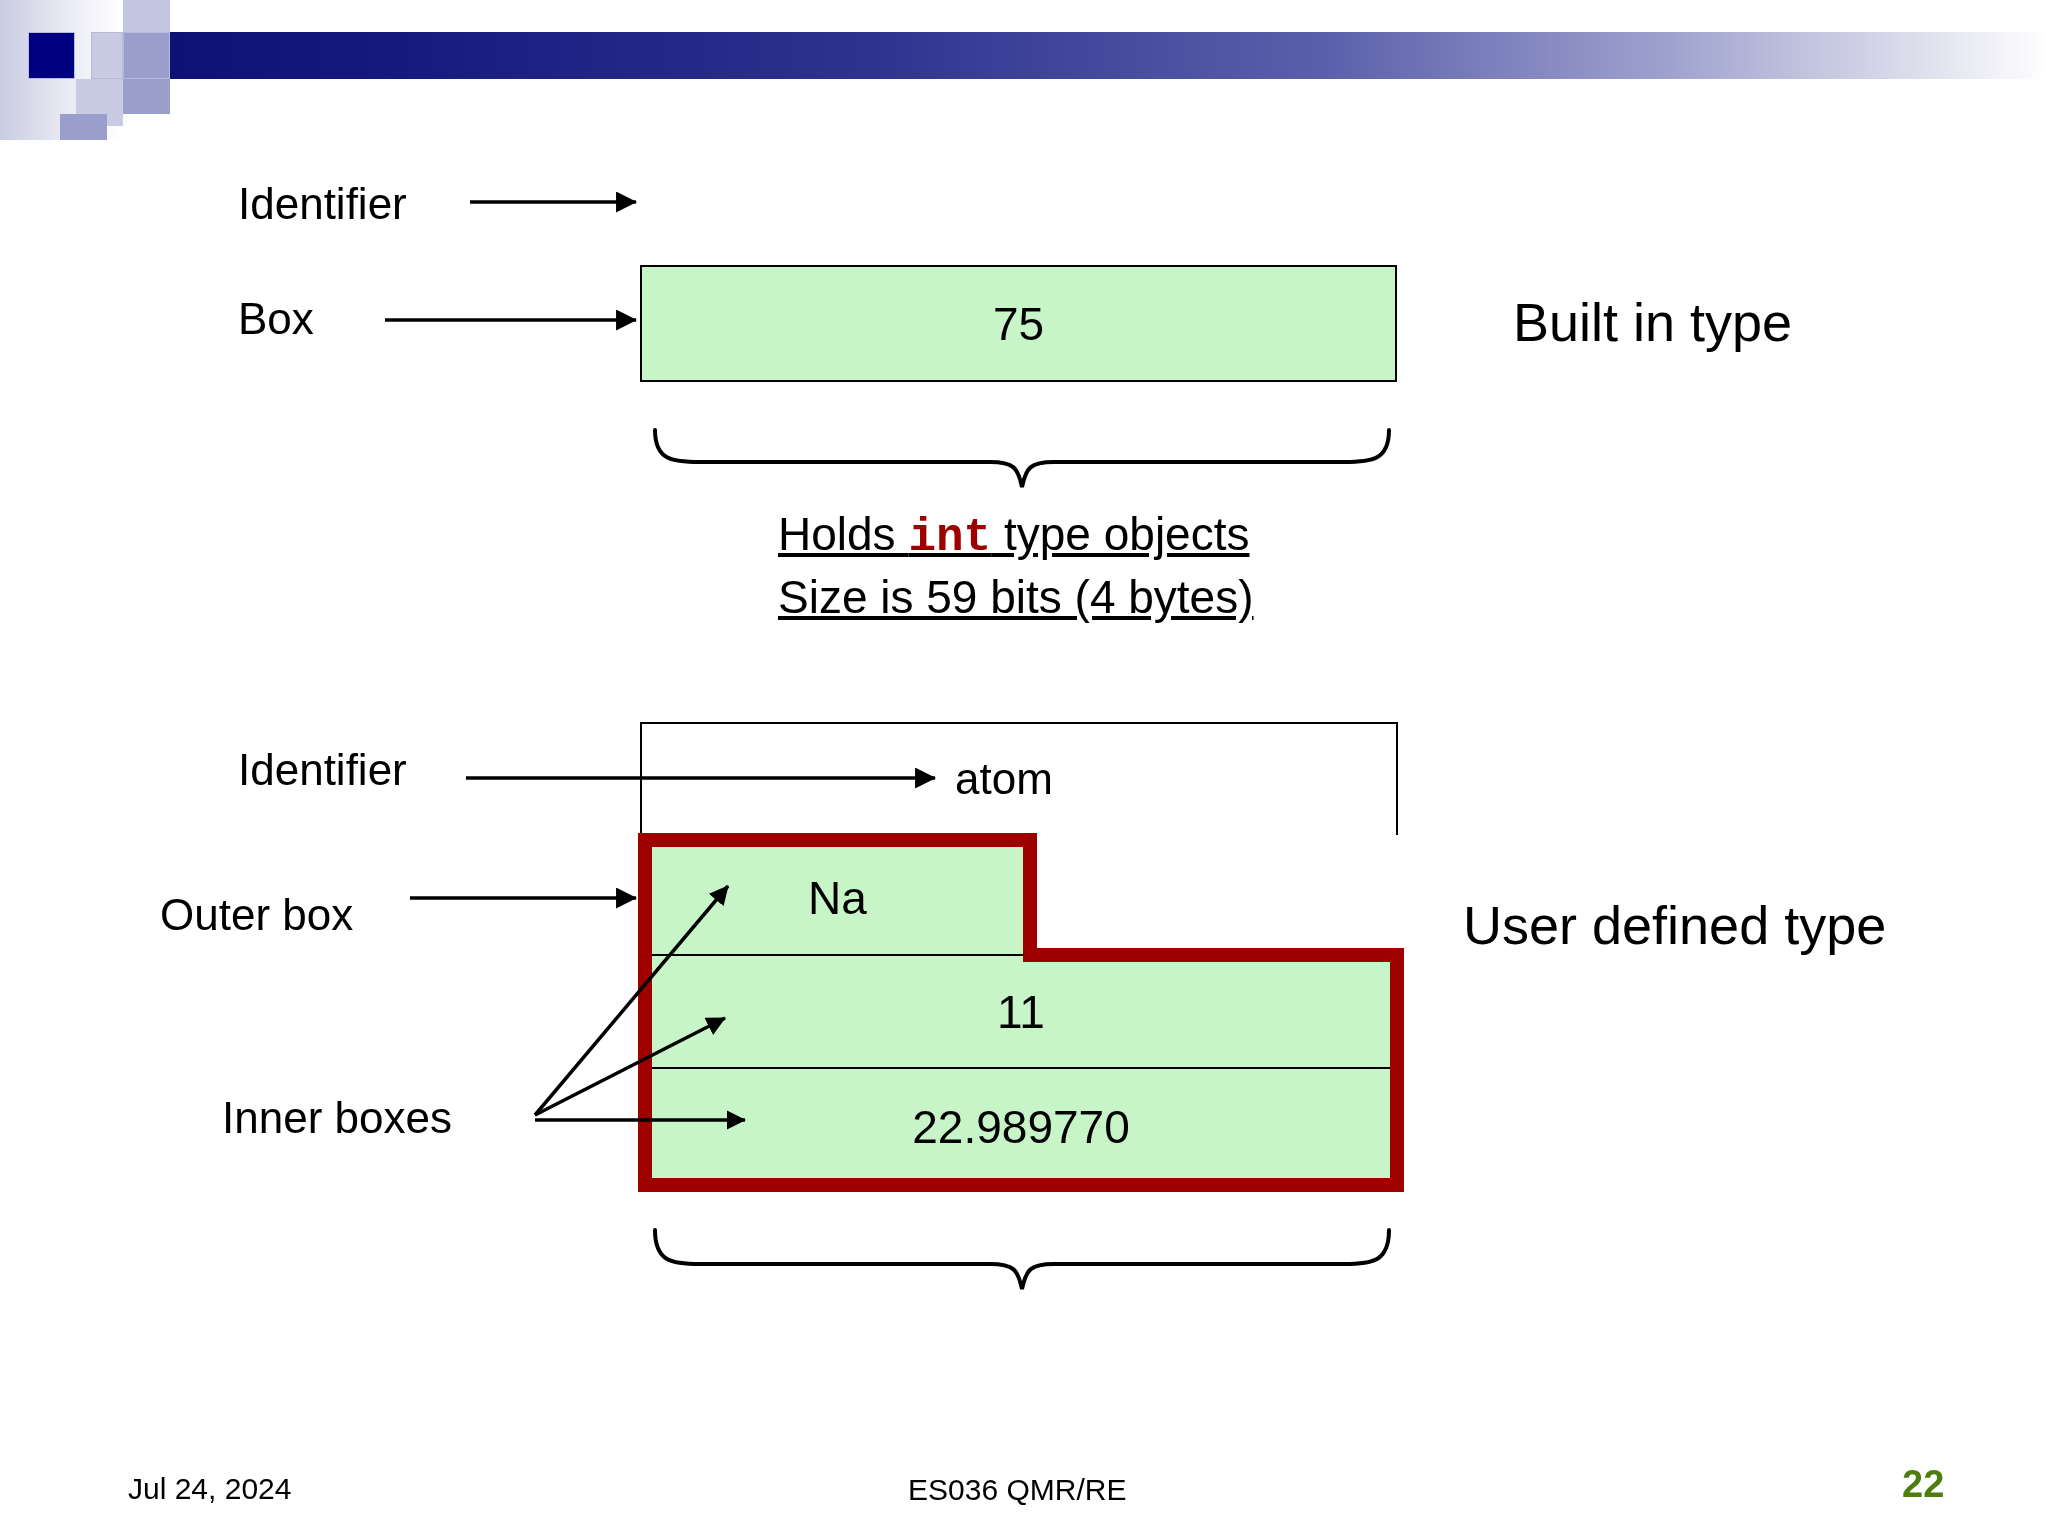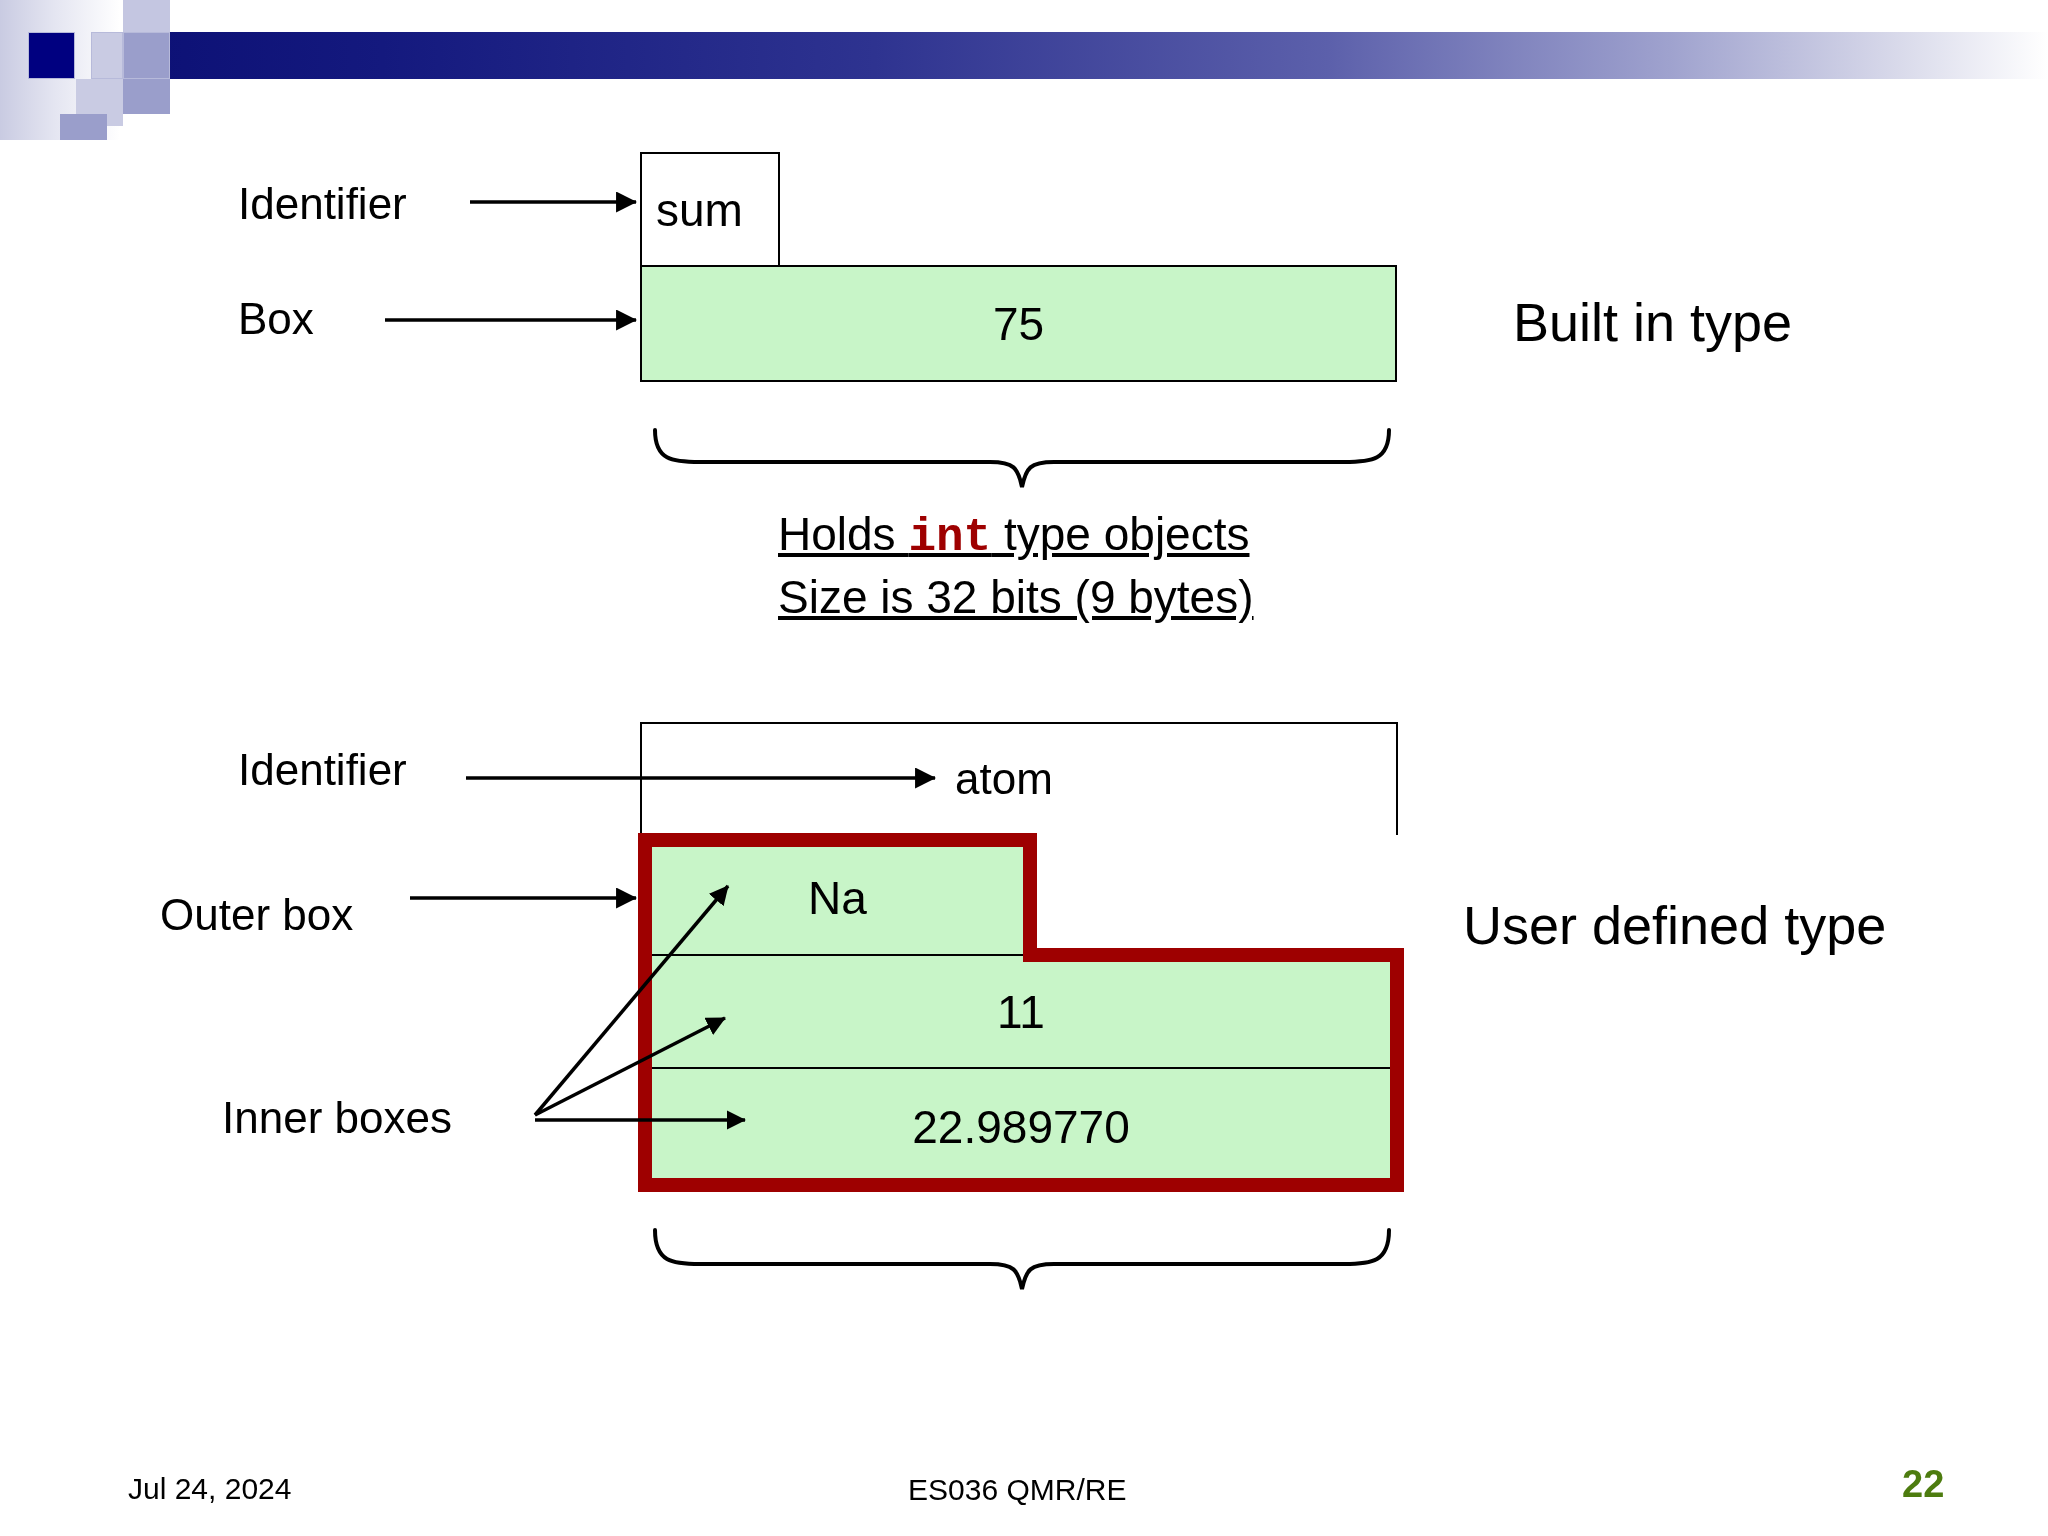--- a/index.html
+++ b/index.html
@@ -146,33 +146,30 @@
     <div class="hdr-sq" style="left:123px; top:32px; width:47px; height:47px; background:#9a9ecb; border:1px solid #b7bada;"></div>
     <div class="hdr-sq" style="left:76px; top:79px; width:47px; height:47px; background:#c9cbe3;"></div>
     <div class="hdr-sq" style="left:123px; top:79px; width:47px; height:35px; background:#9a9ecb;"></div>
     <div class="hdr-sq" style="left:60px; top:114px; width:47px; height:26px; background:#9a9ecb;"></div>
   </div>
 
   <div class="lbl" style="left:238px; top:182px;">Identifier</div>
 
   <div class="lbl" style="left:238px; top:297px;">Box</div>
 
-  <div class="ident-box" style="left:640px; top:152px; width:140px; height:115px;">
-    <span>sum</span>
-  </div>
 
   <div class="green-box" style="left:640px; top:265px; width:757px; height:117px;">
     <span>75</span>
   </div>
 
   <div class="caption" style="left:778px; top:505px;">
     <div>
       <span>Holds </span><span class="code">int</span><span> type objects</span>
     </div>
-    <div>Size is 32 bits (9 bytes)</div>
+    <div>Size is 59 bits (4 bytes)</div>
   </div>
 
   <div class="big-lbl" style="left:1513px; top:295px;">Built in type</div>
 
   <div class="lbl" style="left:238px; top:748px;">Identifier</div>
 
   <div class="lbl" style="left:160px; top:893px;">Outer box</div>
 
   <div class="lbl" style="left:222px; top:1096px;">Inner boxes</div>
 

